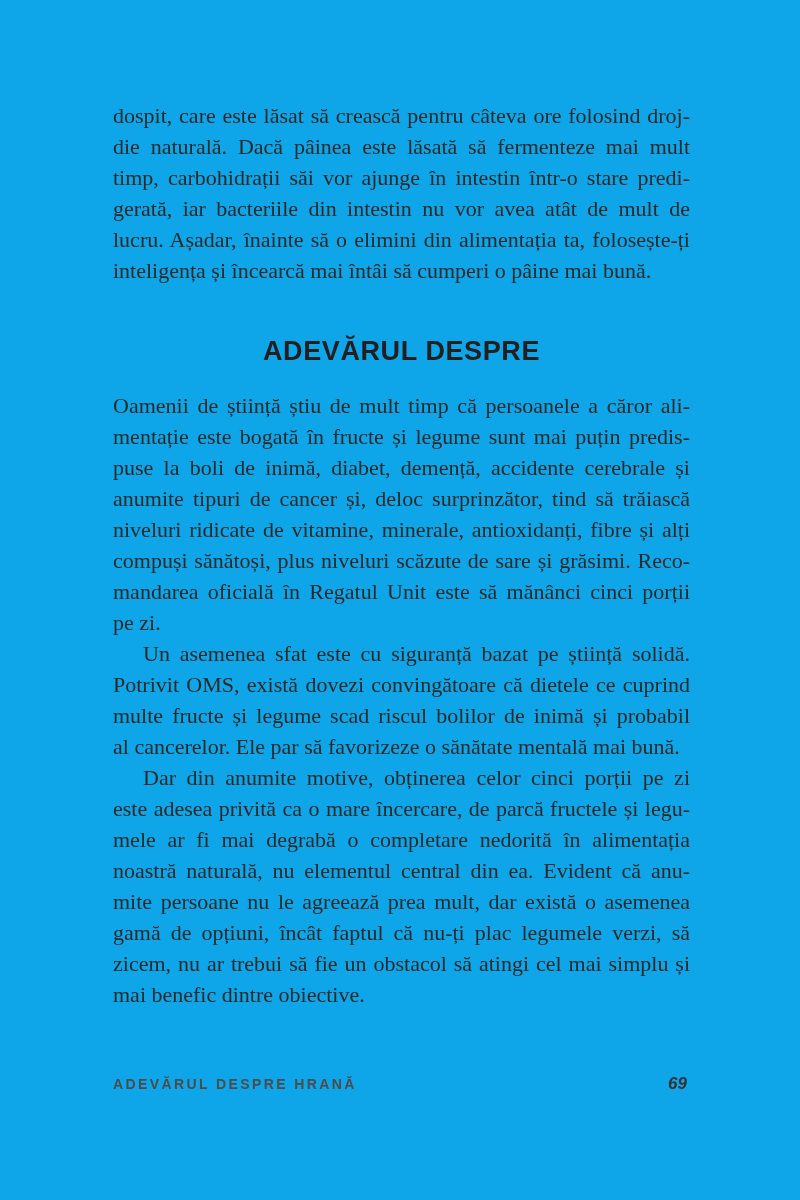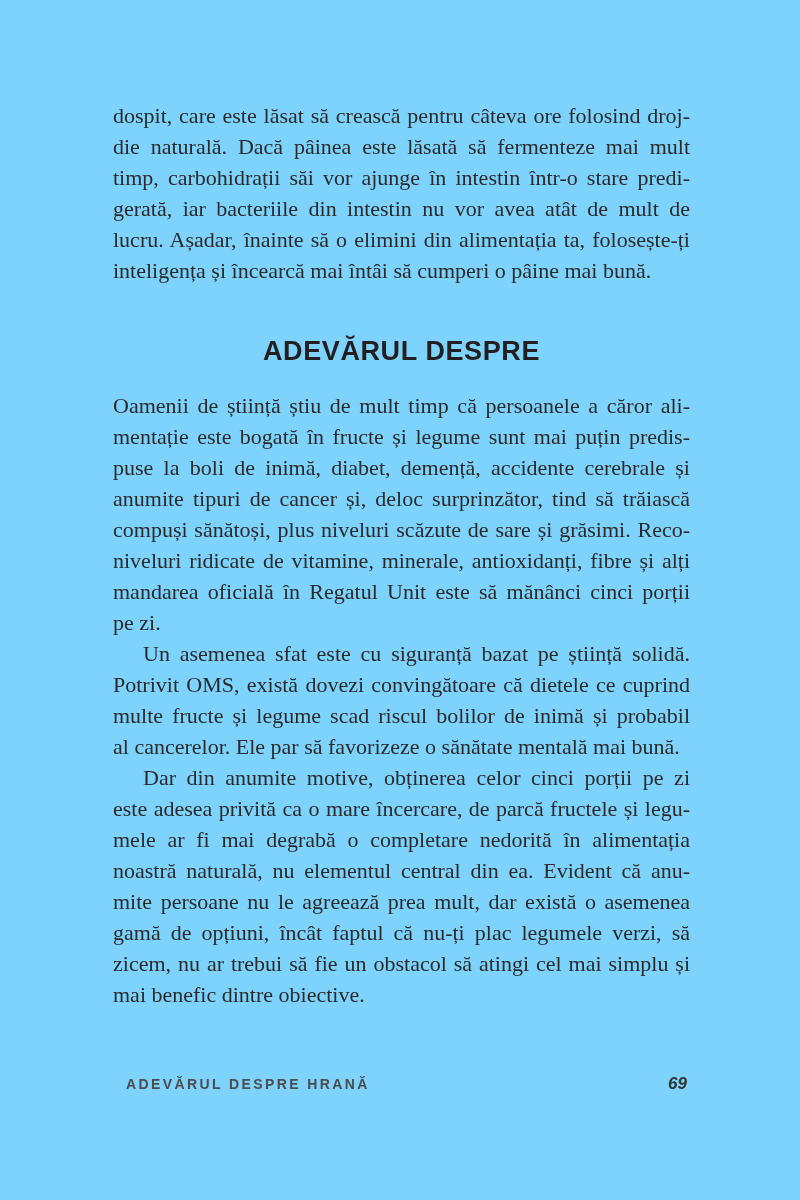--- a/index.html
+++ b/index.html
@@ -2,21 +2,21 @@
 <html><head>
 <meta charset="utf-8">
 <style>
   * { margin: 0; padding: 0; box-sizing: border-box; }
   html, body { background: #ffffff; }
   .page {
     position: relative;
     width: 800px;
     height: 1200px;
     margin: 0 auto;
-    background: #7dd3fc;
+    background: #0ea5e9;
     overflow: hidden;
     font-family: "Liberation Serif", serif;
     color: #282828;
   }
   .column {
     position: absolute;
     left: 113px;
     top: 100px;
     width: 577px;
   }
@@ -42,21 +42,21 @@
     text-align: center;
     font-family: "Liberation Sans", sans-serif;
     font-weight: 700;
     font-size: 27px;
     line-height: 38px;
     letter-spacing: 0.6px;
     color: #231f20;
   }
   .footer {
     position: absolute;
-    left: 126px;
+    left: 113px;
     right: 113px;
     top: 1074px;
     display: flex;
     justify-content: space-between;
     align-items: baseline;
   }
   .running-title {
     font-family: "Liberation Sans", sans-serif;
     font-size: 14px;
     font-weight: 600;
@@ -88,22 +88,22 @@
 
     <h2 class="section-heading">
       <span style="display:block">ADEVĂRUL DESPRE</span>
     </h2>
 
     <div class="para">
         <div class="line">Oamenii de știință știu de mult timp că persoanele a căror ali-</div>
         <div class="line">mentație este bogată în fructe și legume sunt mai puțin predis-</div>
         <div class="line">puse la boli de inimă, diabet, demență, accidente cerebrale și</div>
         <div class="line">anumite tipuri de cancer și, deloc surprinzător, tind să trăiască</div>
+        <div class="line">niveluri ridicate de vitamine, minerale, antioxidanți, fibre și alți</div>
         <div class="line">compuși sănătoși, plus niveluri scăzute de sare și grăsimi. Reco-</div>
-        <div class="line">niveluri ridicate de vitamine, minerale, antioxidanți, fibre și alți</div>
         <div class="line">mandarea oficială în Regatul Unit este să mănânci cinci porții</div>
         <div class="line last">pe zi.</div>
       </div>
 
     <div class="para indent">
         <div class="line">Un asemenea sfat este cu siguranță bazat pe știință solidă.</div>
         <div class="line">Potrivit OMS, există dovezi convingătoare că dietele ce cuprind</div>
         <div class="line">multe fructe și legume scad riscul bolilor de inimă și probabil</div>
         <div class="line last">al cancerelor. Ele par să favorizeze o sănătate mentală mai bună.</div>
       </div>

